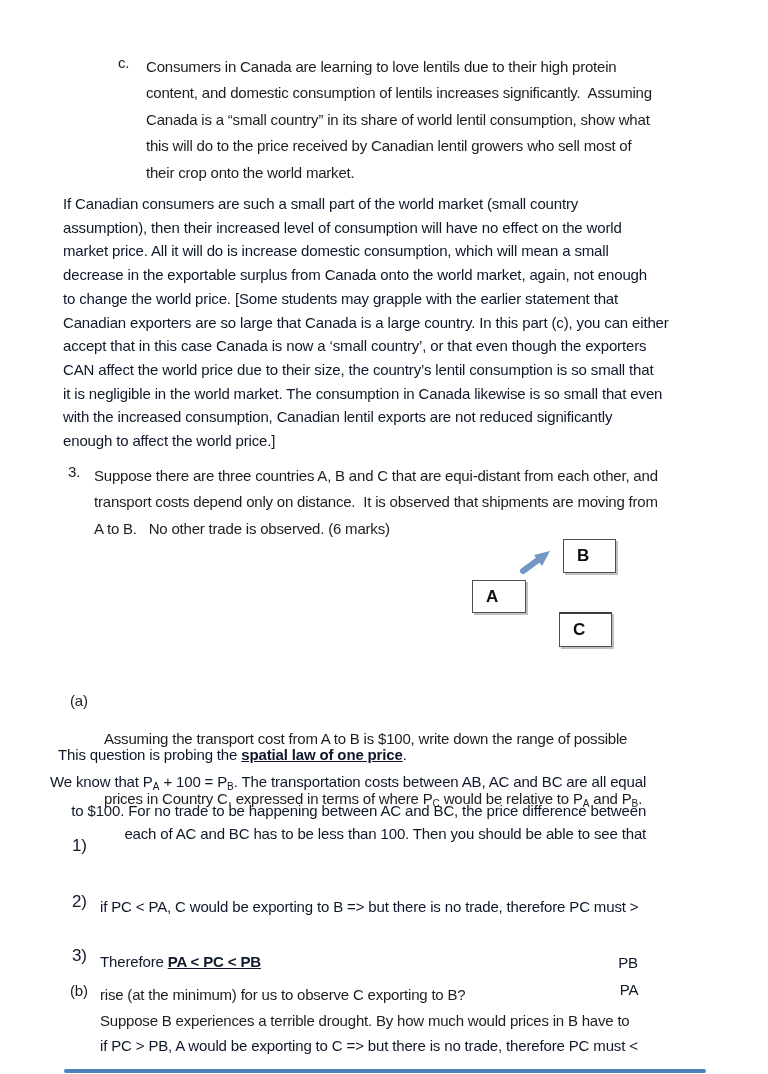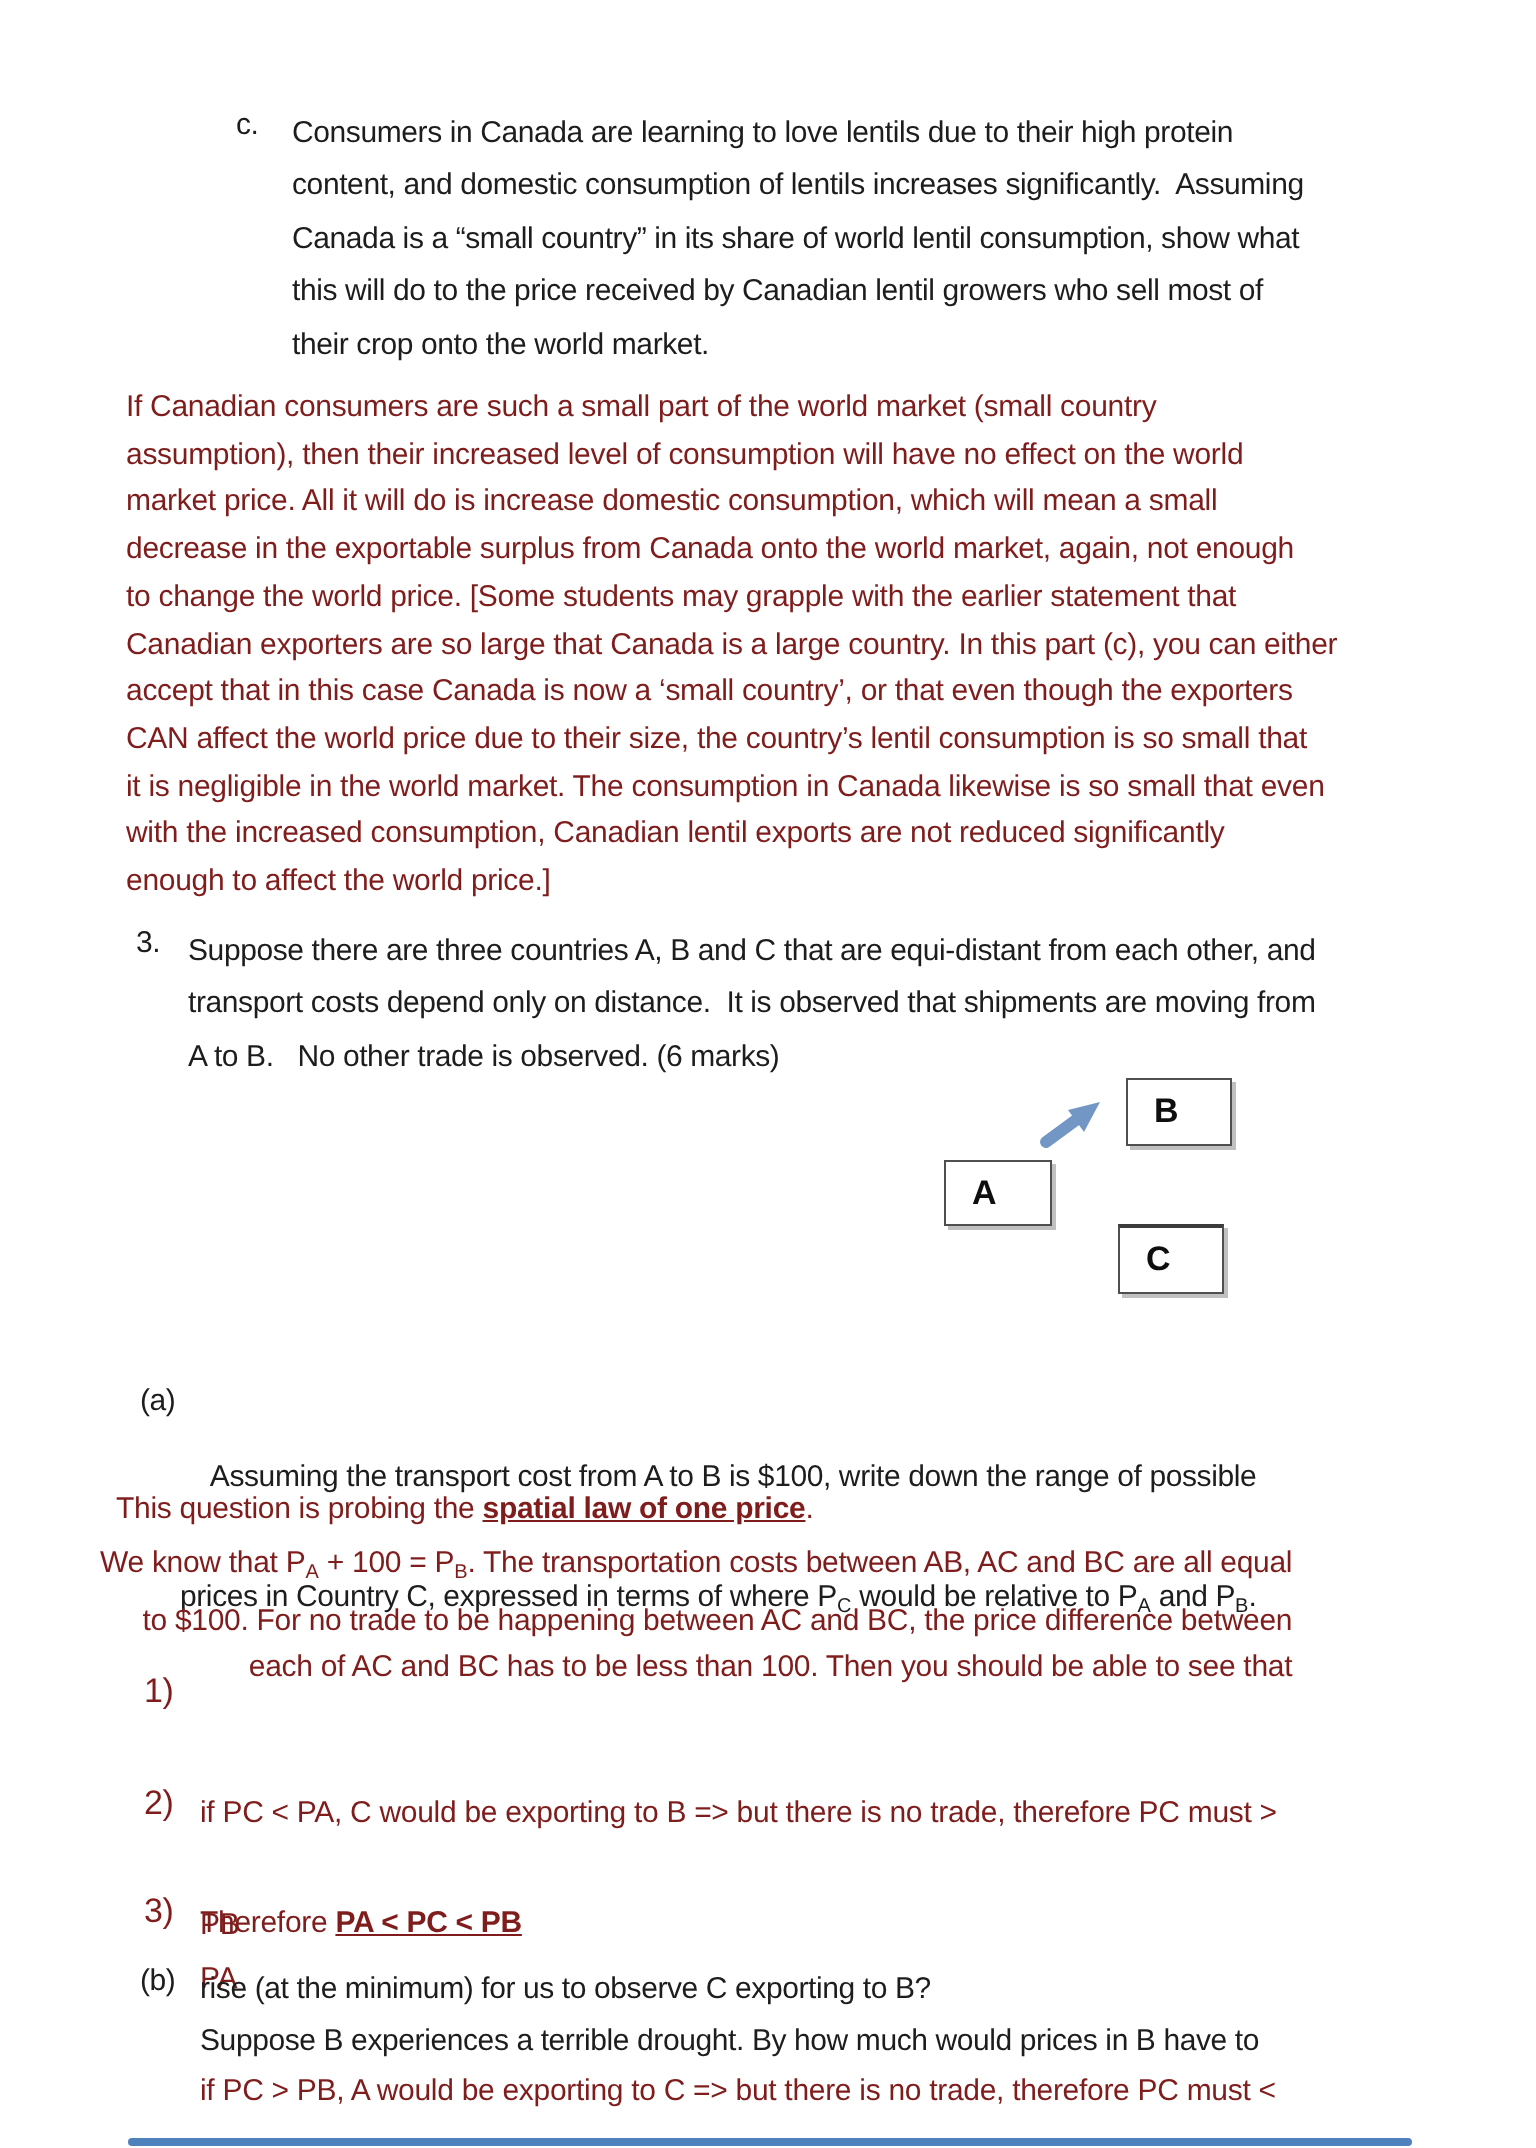--- a/index.html
+++ b/index.html
@@ -5,41 +5,41 @@
   html,body{margin:0;padding:0;}
   body{
     width:768px;height:1074px;position:relative;overflow:hidden;
     background:#ffffff;color:#1d1d1d;
     font-family:"Liberation Sans",sans-serif;
   }
   .abs{position:absolute;}
   .tline{white-space:pre;}
   .black{font-size:15px;letter-spacing:-0.2px;}
   .black .tline{line-height:26.4px;}
-  .red{color:#7f1d1d;}
+  .red{color:#0f172a;}
   .redpara{font-size:15px;letter-spacing:-0.15px;}
   .redpara .tline{line-height:23.7px;}
   .marker{position:absolute;left:0;top:0;}
   .lines{white-space:pre;}
   .sub{font-size:10px;vertical-align:-3px;letter-spacing:0;}
   b{font-weight:bold;text-decoration:underline;}
 
   
   .dbox{
     position:absolute;box-sizing:border-box;background:#fff;
     border:1px solid #4f4f4f;box-shadow:2px 2px 0 rgba(130,130,130,0.5);
     display:flex;align-items:center;padding-left:13px;
     font-weight:bold;font-size:17px;color:#0f0f0f;
   }
   .dbox.cbox{border-top-width:2px;border-top-color:#3c3c3c;}
 
   
   .aitem{position:absolute;font-size:15px;letter-spacing:-0.15px;}
   .aitem .num{position:absolute;left:0;top:-2px;font-size:17px;}
-  .aitem .itext{margin-left:28px;white-space:pre;line-height:27.5px;}
+  .aitem .itext{margin-left:28px;white-space:pre;line-height:27.5px;text-align:right;}
 
   .bottom-bar{
     position:absolute;left:64px;top:1069px;width:642px;height:4px;
     background:#4f81bd;border-radius:2px;
   }
 </style>
 </head>
 <body>
 
 <div class="abs black" style="left:118px;top:54px;">
@@ -77,21 +77,21 @@
   <div class="dbox" style="left:472px;top:580px;width:54px;height:33px;">
     <span>A</span>
   </div>
   <div class="dbox cbox" style="left:559px;top:612px;width:53px;height:35px;">
     <span>C</span>
   </div>
 </div>
 
 <div class="abs black" style="left:70px;top:692px;">
   <span class="marker">(a)</span>
-  <div class="lines" style="margin-left:20px;text-align:right;">
+  <div class="lines" style="margin-left:34px;">
     <div class="tline">Assuming the transport cost from A to B is $100, write down the range of possible</div>
     <div class="tline"><span>prices in Country C, expressed in terms of where P</span><span class="sub">C</span><span> would be relative to P</span><span class="sub">A</span><span> and P</span><span class="sub">B</span><span>.</span></div>
   </div>
 </div>
 
 <div class="abs red redpara tline" style="left:58px;top:746px;"><span>This question is probing the </span><b>spatial law of one price</b><span>.</span></div>
 
 <div class="abs red redpara" style="left:50px;top:770px;text-align:right;">
   <div class="tline"><span>We know that P</span><span class="sub">A</span><span> + 100 = P</span><span class="sub">B</span><span>. The transportation costs between AB, AC and BC are all equal</span></div>
   <div class="tline">to $100. For no trade to be happening between AC and BC, the price difference between</div>

